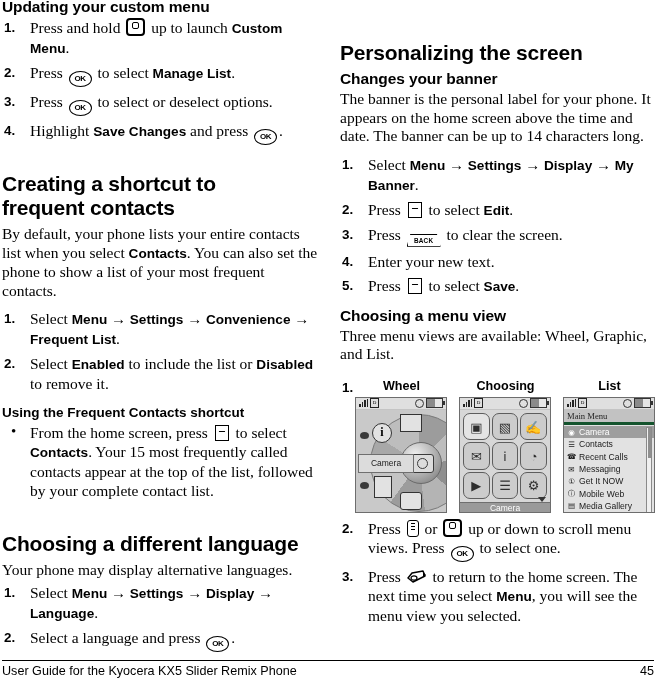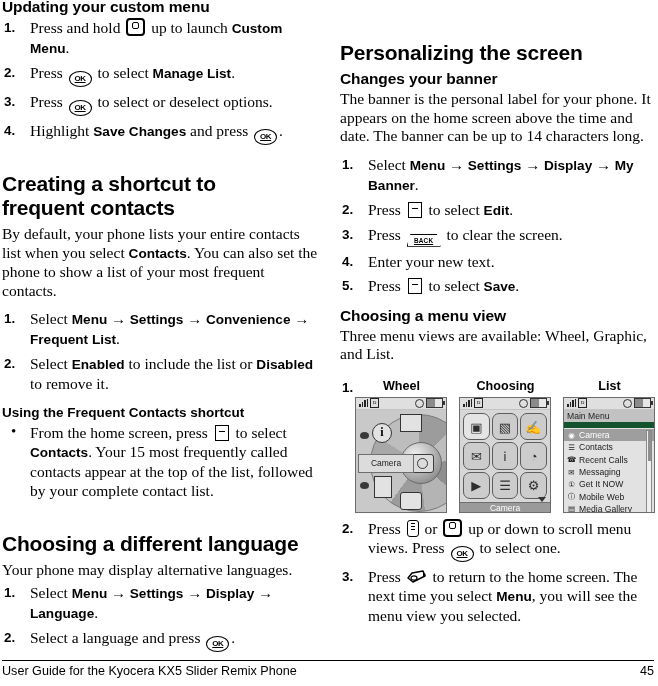--- a/index.html
+++ b/index.html
@@ -106,21 +106,20 @@
     font-size: 15px;
     line-height: 19px;
   }
   .arrow { font-family: "Liberation Serif", serif; font-size: 15px; }
 
   
   .key {
     display: inline-block;
     vertical-align: -3px;
     position: relative;
-    text-decoration: underline;
   }
   
   .key-ok {
     width: 21px; height: 14px;
     border: 1.6px solid #000;
     border-radius: 50%;
     font-family: "Liberation Sans", sans-serif;
     font-size: 8px;
     font-weight: bold;
     line-height: 13px;
@@ -351,22 +350,22 @@
     font-size: 8.5px;
     line-height: 11px;
     text-align: center;
     color: #ffffff;
   }
 
   
   .list-title {
     height: 12px;
     background: #c2c2c2;
-    border-bottom: 6px solid #14532d;
-    font-family: Liberation Sans, sans-serif;
+    border-bottom: 3px solid #14532d;
+    font-family: Liberation Serif, serif;
     font-size: 8.6px;
     line-height: 12px;
     padding-left: 3px;
     color: #1f1f1f;
   }
   .list-items {
     position: relative;
     background: #e2e2e2;
     height: 91px;
     padding-top: 1px;

